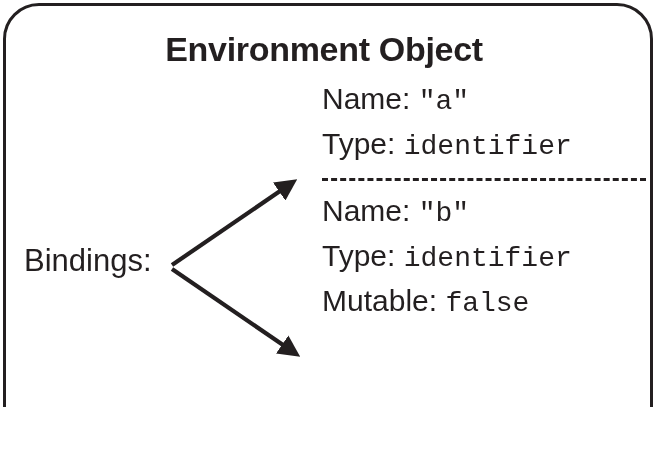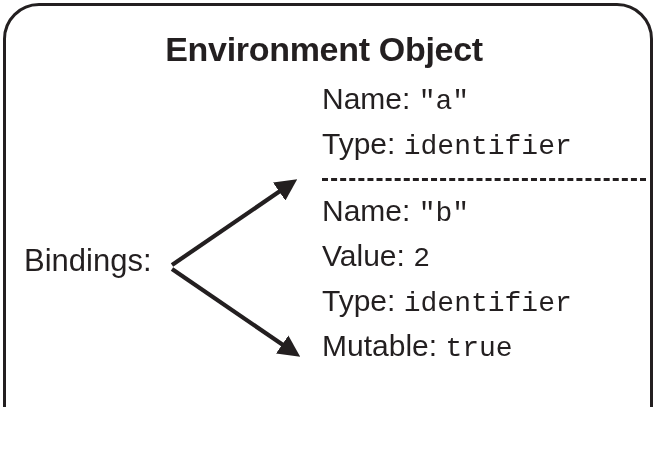--- a/index.html
+++ b/index.html
@@ -117,20 +117,19 @@
 
     <div class="binding-group">
       <div class="binding-line"><span>Name: </span><span class="mono">"a"</span></div>
       <div class="binding-line"><span>Type: </span><span class="mono">identifier</span></div>
     </div>
 
     <div class="divider"></div>
 
     <div class="binding-group">
       <div class="binding-line"><span>Name: </span><span class="mono">"b"</span></div>
-      <div class="binding-line"><span>Value: </span><span class="mono">2</span></div>
       <div class="binding-line"><span>Type: </span><span class="mono">identifier</span></div>
-      <div class="binding-line"><span>Mutable: </span><span class="mono">true</span></div>
+      <div class="binding-line"><span>Mutable: </span><span class="mono">false</span></div>
     </div>
 
   </div>
 
 </div>
 
 </body></html>

